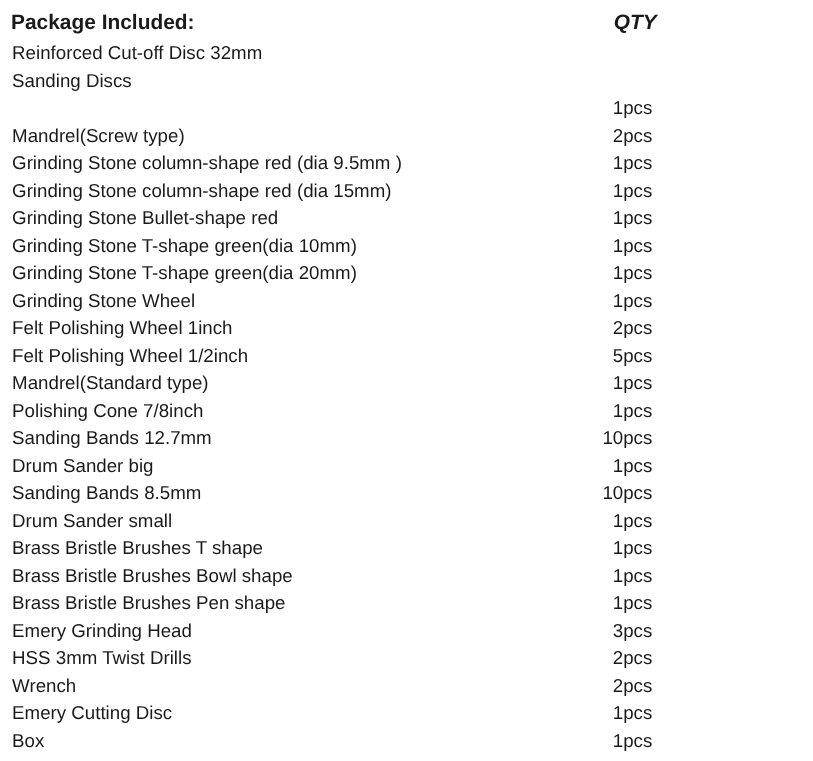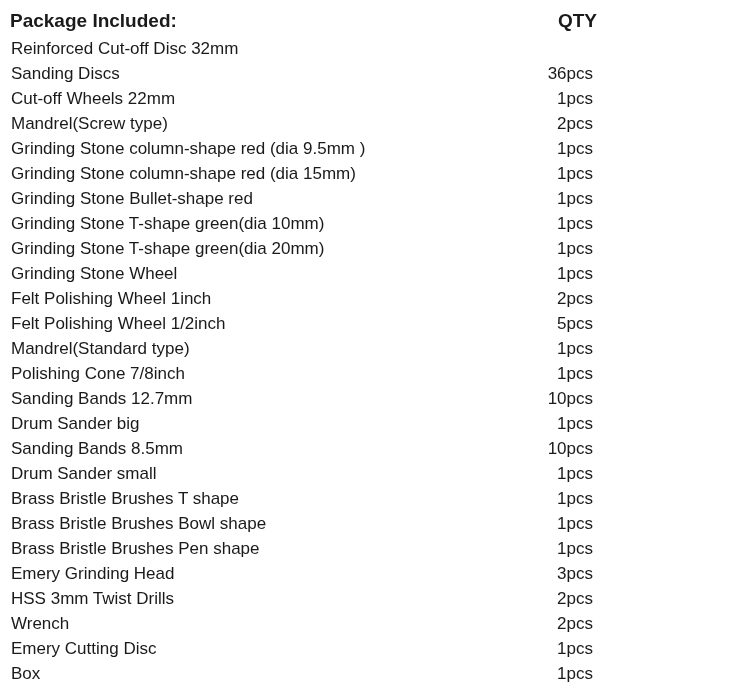--- a/index.html
+++ b/index.html
@@ -28,20 +28,21 @@
     font-weight: bold;
     line-height: 26px;
     margin-bottom: 2px;
   }
   .header-title {
     white-space: nowrap;
   }
   .header-qty {
     white-space: nowrap;
     padding-right: 28px;
+    font-style: italic;
   }
   .item-row {
     display: flex;
     align-items: center;
     font-size: 17px;
     line-height: 25px;
     white-space: nowrap;
   }
   .item-name {
     flex: 0 0 auto;
@@ -68,24 +69,22 @@
   </div>
 
   <div class="item-list">
       <div class="item-row">
         <span class="item-name">Reinforced Cut-off Disc 32mm</span>
         <span class="item-spacer"></span>
       </div>
       <div class="item-row">
         <span class="item-name">Sanding Discs</span>
         <span class="item-spacer"></span>
-        <span class="item-qty">36pcs</span>
-      </div>
-      <div class="item-row">
-        <span class="item-name">Cut-off Wheels   22mm</span>
+      </div>
+      <div class="item-row">
         <span class="item-spacer"></span>
         <span class="item-qty">1pcs</span>
       </div>
       <div class="item-row">
         <span class="item-name">Mandrel(Screw type)</span>
         <span class="item-spacer"></span>
         <span class="item-qty">2pcs</span>
       </div>
       <div class="item-row">
         <span class="item-name">Grinding Stone   column-shape  red (dia 9.5mm )</span>

